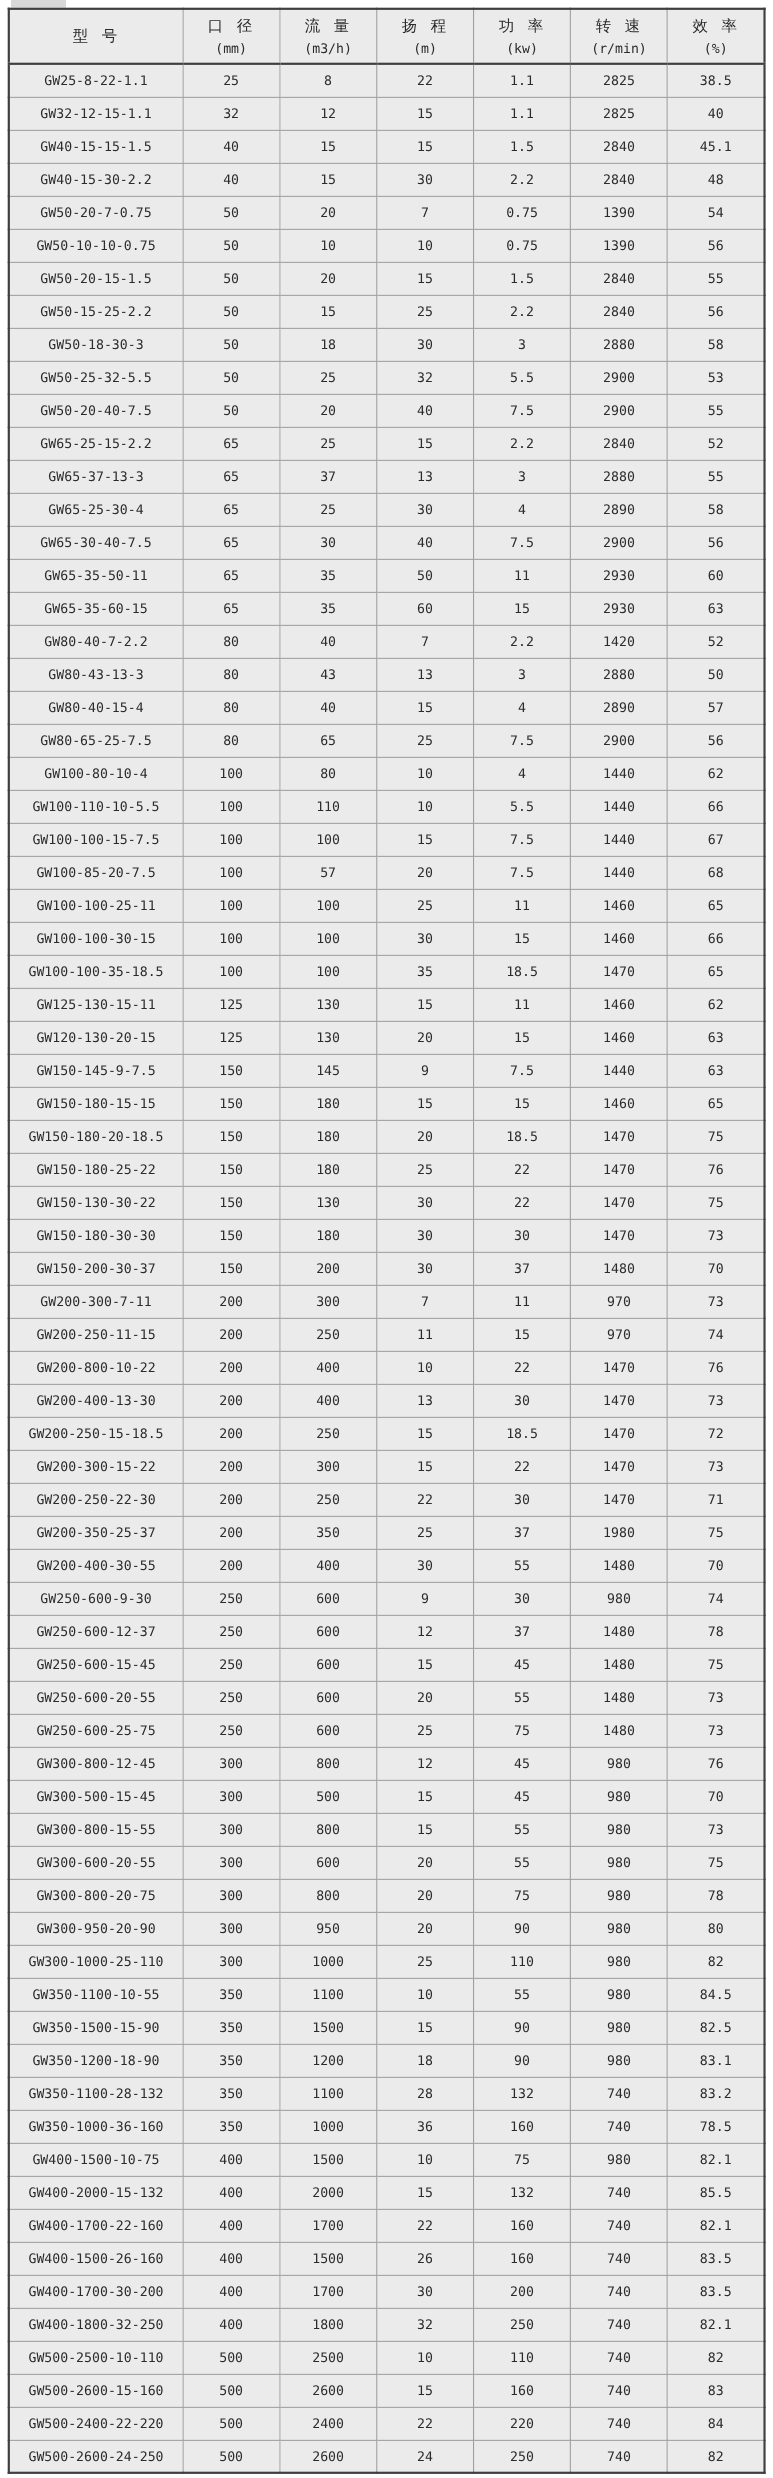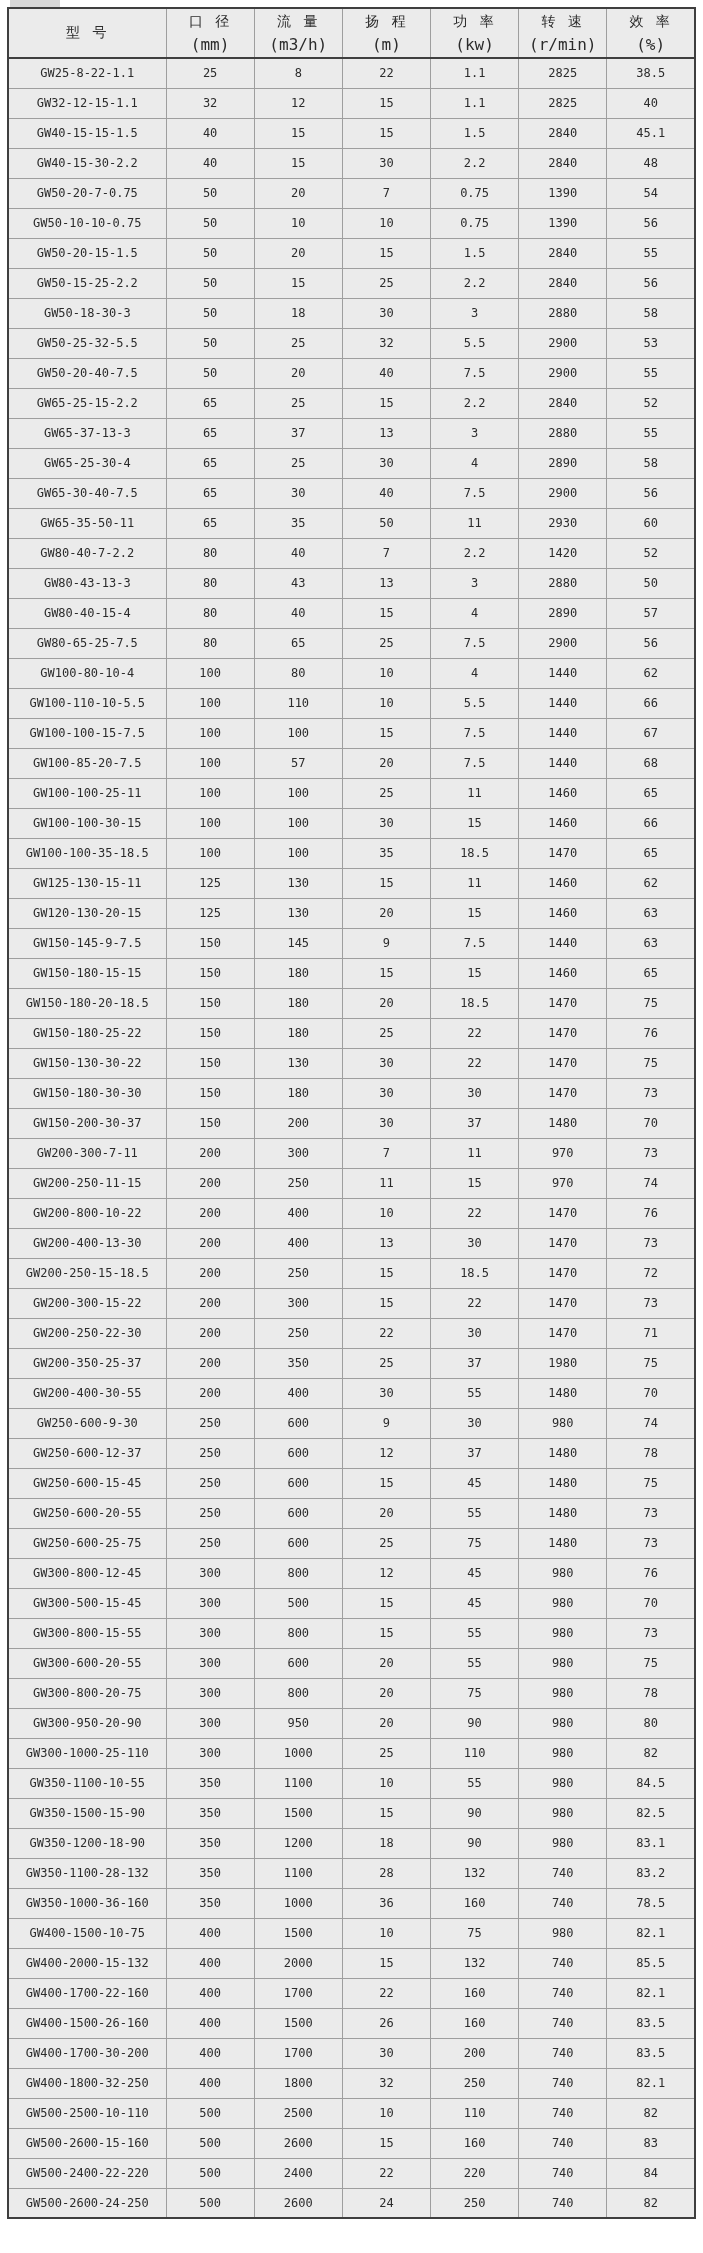--- a/index.html
+++ b/index.html
@@ -17,21 +17,21 @@
   .top-fragment{position:absolute;top:0;left:10px;width:50px;height:7px;
         background:var(--fragment);}
   table.spec-table{position:absolute;top:7px;left:7px;width:689px;
         border-collapse:collapse;table-layout:fixed;
         border:2px solid var(--border_outer);}
   th,td{border:1px solid var(--border_inner);background:var(--cell_bg);
         text-align:center;vertical-align:middle;color:var(--text);
         overflow:hidden;white-space:nowrap;padding:0;}
   th{height:50px;border-bottom:2px solid var(--border_outer);font-weight:normal;}
   th .label{font-size:14px;letter-spacing:2px;}
-  th .unit{font-size:16px;margin-top:4px;letter-spacing:0;}
+  th .unit{font-size:12px;margin-top:4px;letter-spacing:0;}
   td{height:30px;font-size:12px;}
 </style>
 </head>
 <body>
 
 <div class="page">
   <div class="top-fragment"></div>
   <table class="spec-table">
     <colgroup id="cols">
         <col style="width: 23%;">
@@ -212,20 +212,29 @@
         <tr>
           <td>GW65-35-50-11</td>
           <td>65</td>
           <td>35</td>
           <td>50</td>
           <td>11</td>
           <td>2930</td>
           <td>60</td>
         </tr>
         <tr>
+          <td>GW65-35-60-15</td>
+          <td>65</td>
+          <td>35</td>
+          <td>60</td>
+          <td>15</td>
+          <td>2930</td>
+          <td>63</td>
+        </tr>
+        <tr>
           <td>GW80-40-7-2.2</td>
           <td>80</td>
           <td>40</td>
           <td>7</td>
           <td>2.2</td>
           <td>1420</td>
           <td>52</td>
         </tr>
         <tr>
           <td>GW80-43-13-3</td>

